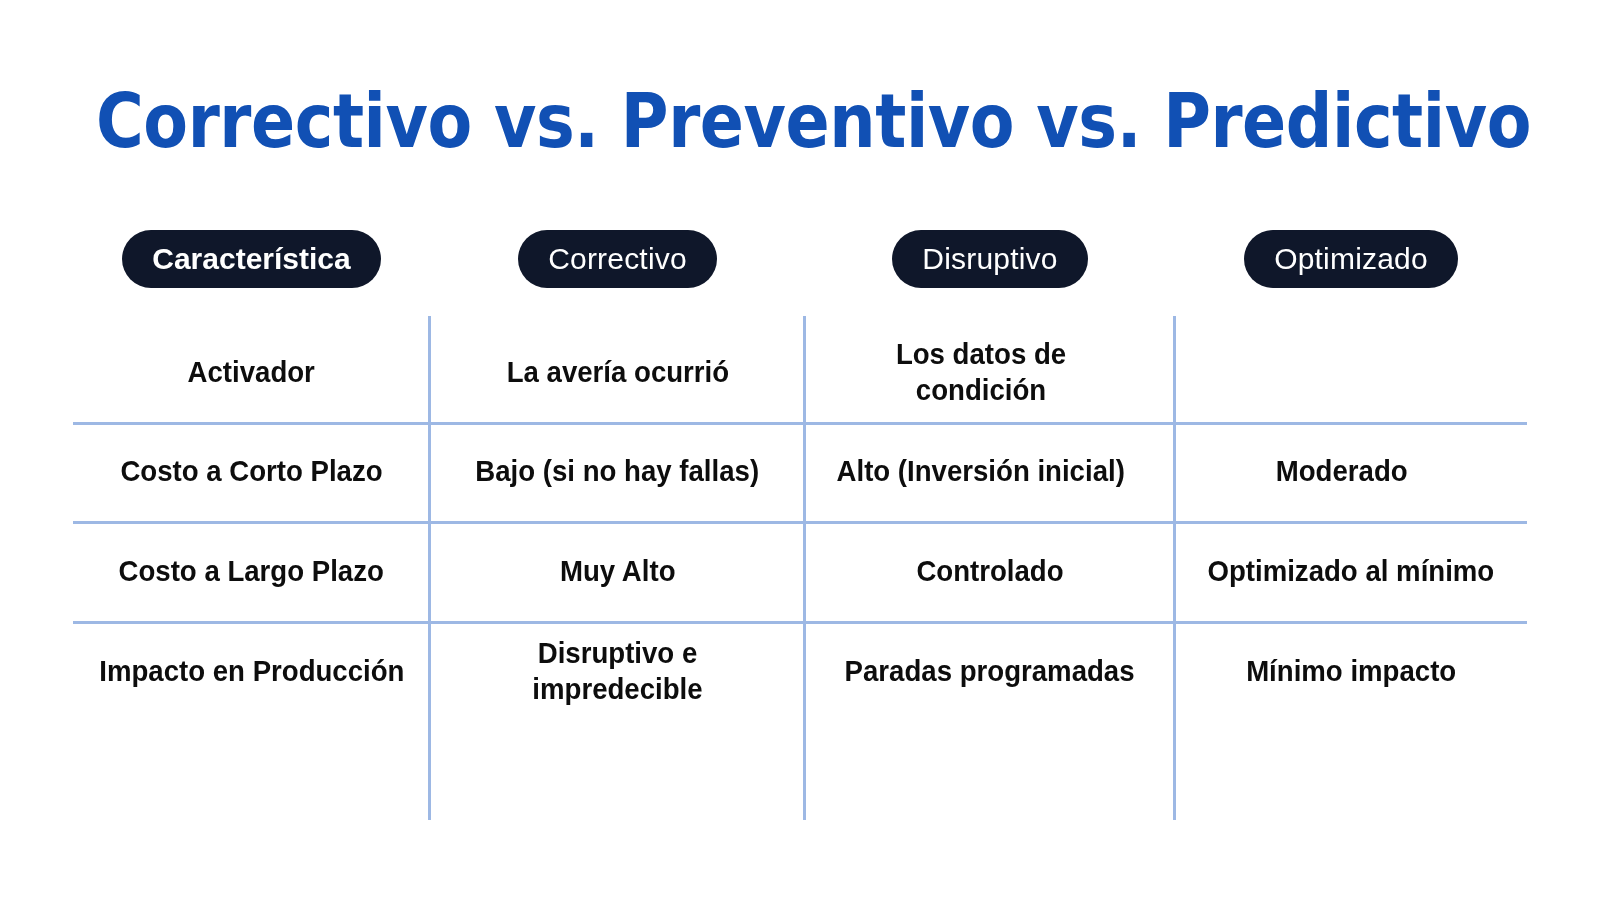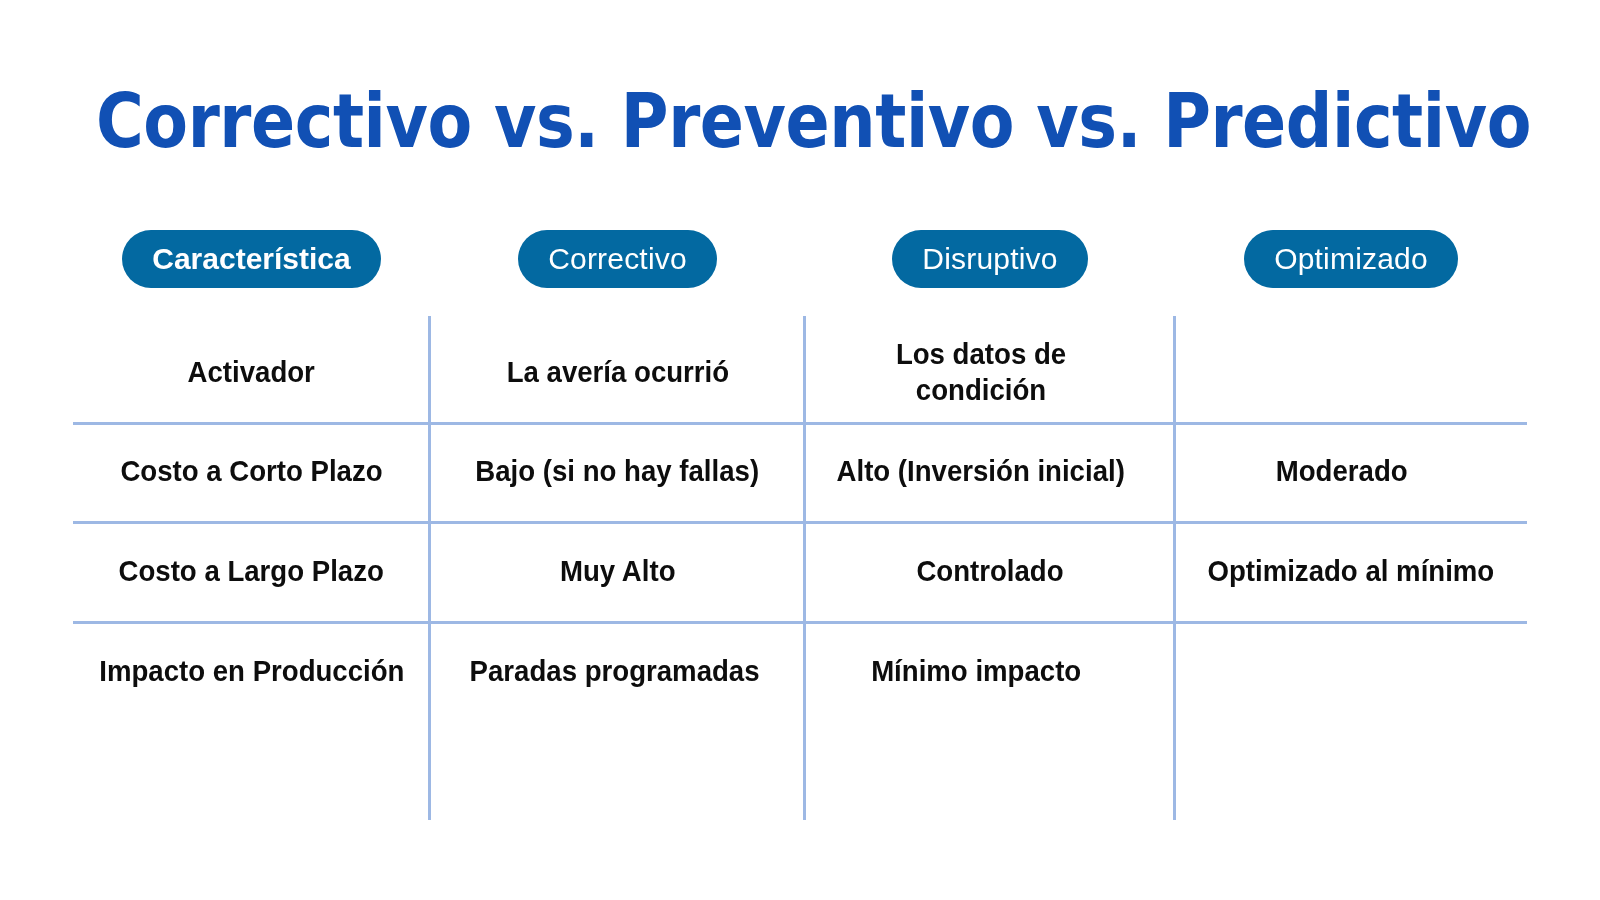--- a/index.html
+++ b/index.html
@@ -54,21 +54,21 @@
     width: 100%;
     height: 62px;
     display: flex;
   }
   .hcell {
     display: flex;
     align-items: center;
     justify-content: center;
   }
   .pill {
-    background: #0369a1;
+    background: #0f172a;
     color: #ffffff;
     border-radius: 34px;
     height: 58px;
     display: flex;
     align-items: center;
     justify-content: center;
     padding: 0 30px;
     font-family: "Liberation Sans", sans-serif;
     font-size: 30px;
     line-height: 1;
@@ -219,20 +219,23 @@
         <div class="cell col-3">
             <span>Optimizado al mínimo</span>
           </div>
         <div class="hline" style="top:99.6px"></div>
       </div>
 
       <div class="row">
         <div class="cell col-0">
             <span>Impacto en Producción</span>
           </div>
+        <div class="cell col-1">
+            <span>Disruptivo e impredecible</span>
+          </div>
         <div class="cell col-2">
             <span>Paradas programadas</span>
           </div>
         <div class="cell col-3">
             <span>Mínimo impacto</span>
           </div>
       </div>
 
     </div>
   </div>

